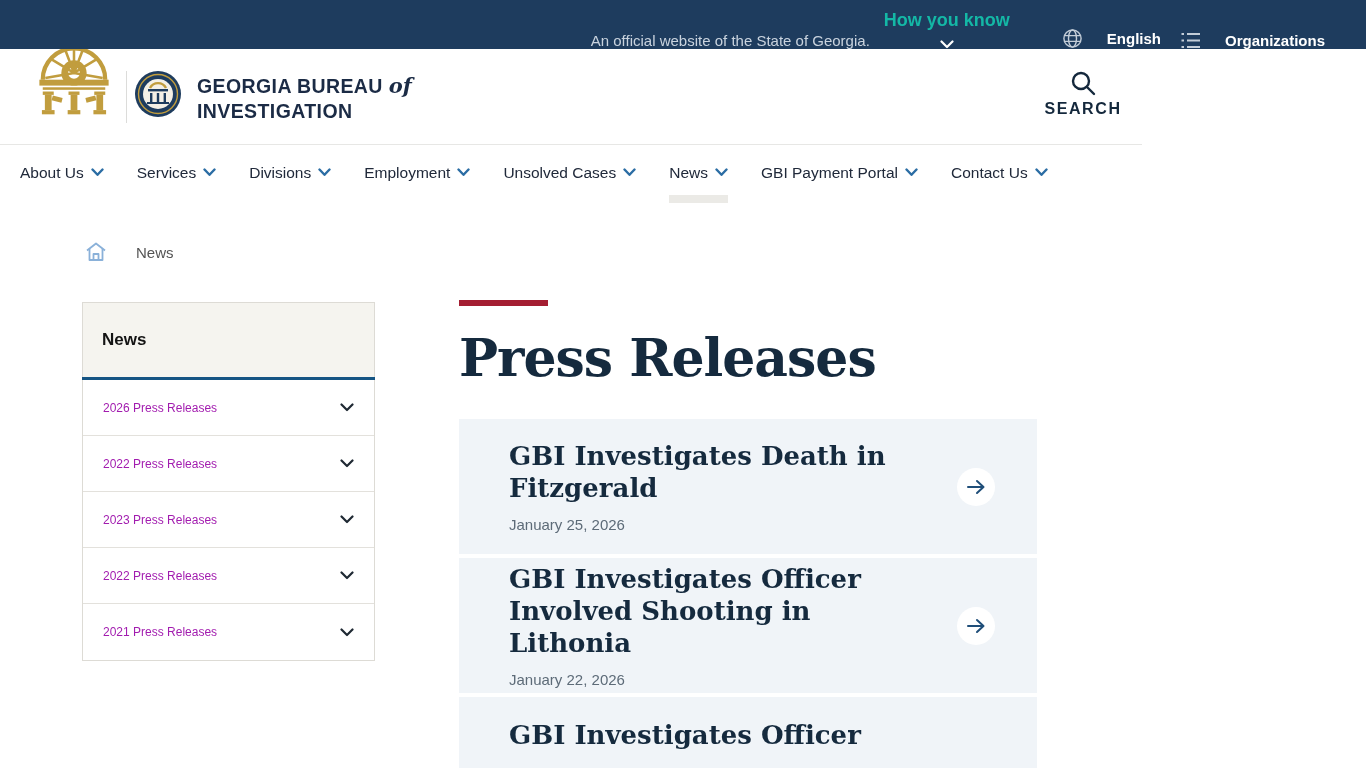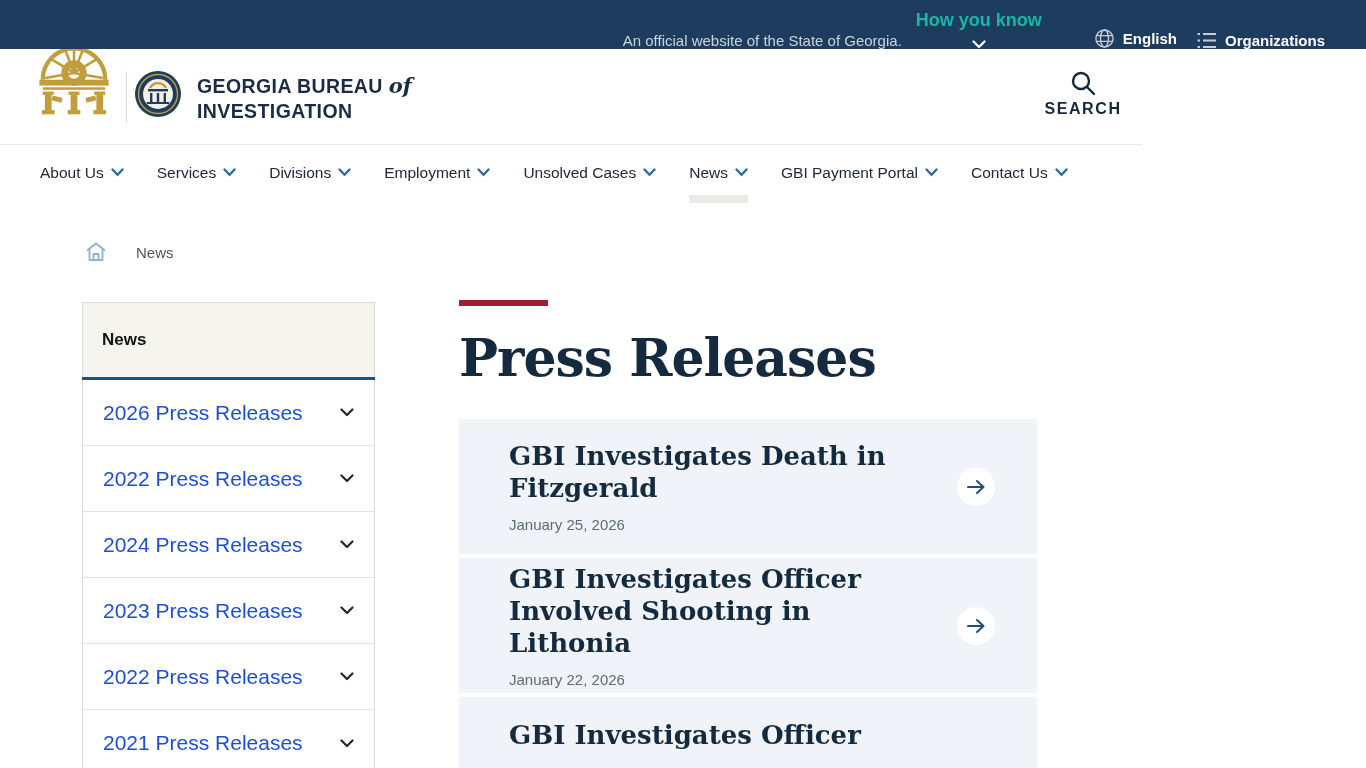--- a/index.html
+++ b/index.html
@@ -7,21 +7,21 @@
     font-family:"Liberation Sans","DejaVu Sans",sans-serif; }
   .page { position:relative; width:1366px; height:768px; background:#fff; }
 
   
   .topbar { position:absolute; left:0; top:0; width:1366px; height:49px;
     background:#1e3c5e; display:flex; align-items:flex-end; justify-content:flex-end;
     padding-right:41px; z-index:5; }
   .topbar .official { color:#c9d3de; font-size:15px; }
   .topbar .howknow { display:flex; align-items:center; gap:9px; margin-left:14px;
     color:#14b8a6; font-weight:bold; font-size:18px; cursor:pointer;flex-direction:column; }
-  .topbar .grp { display:flex; align-items:center; gap:8px; color:#fff;
+  .topbar .grp { display:flex; align-items:center; gap:24px; color:#fff;
     font-weight:bold; font-size:15px; cursor:pointer; }
   .topbar .grp.lang { margin-left:52px; }
   .topbar .grp.orgs { margin-left:20px; }
 
   
   .header { position:absolute; left:0; top:49px; width:1142px; height:96px;
     background:#fff; border-bottom:1px solid #e7e7e5; z-index:4; }
   .logo-circle { position:absolute; left:30px; top:-19px; width:88px; height:88px;
     border-radius:50%; background:#fff; display:flex; align-items:flex-end;
     justify-content:center; z-index:6; }
@@ -32,41 +32,41 @@
     font-size:19.5px; font-weight:bold; letter-spacing:.4px; line-height:25px; }
   .org-name .ofw { font-family:"DejaVu Serif",serif; font-style:italic;
     font-size:21px; text-transform:none; letter-spacing:0; }
   .search-btn { position:absolute; right:24px; top:20px; width:70px; height:60px;
     display:flex; flex-direction:column; align-items:center; gap:3px; cursor:pointer; }
   .search-btn .slabel { font-size:16px; font-weight:bold; letter-spacing:1.6px;
     color:#14283c; }
 
   
   .mainnav { position:absolute; left:0; top:145px; width:1366px; height:55px;
-    background:#fff; display:flex; align-items:stretch; padding-left:40px; }
+    background:#fff; display:flex; align-items:stretch; padding-left:20px; }
   .nav-item { position:relative; display:flex; align-items:center; gap:7px;
     margin-right:33px; font-size:15.5px; color:#20293a; cursor:pointer; white-space:nowrap; }
   .nav-item.active::after { content:""; position:absolute; left:0; right:0;
     bottom:-3px; height:8px; background:#ebeae6; }
 
   
   .breadcrumb { position:absolute; left:84px; top:240px; display:flex;
     align-items:center; gap:28px; }
   .breadcrumb .crumb { font-size:15px; color:#545454; }
 
   
   .sidebar { position:absolute; left:82px; top:302px; width:293px; }
   .sb-head { height:75px; background:#f5f4ef; border:1px solid #dddbd5;
     border-bottom:none; display:flex; align-items:center; padding-left:19px;
     font-size:17px; font-weight:bold; color:#141414; }
   .sb-rule { height:3px; background:#155483; }
   .sb-items { border:1px solid #dddbd5; border-top:none; }
-  .sb-item { height:66px; display:flex; align-items:center;
+  .sb-item { height:56px; display:flex; align-items:center;
     justify-content:space-between; padding:0 20px; border-bottom:1px solid #e3e1dc;
-    font-size:21px; color:#1d4ed8; cursor:pointer; background:#fff; }
+    font-size:12px; color:#a21caf; cursor:pointer; background:#fff; }
   .sb-item:last-child { border-bottom:none; }
 
   
   .main { position:absolute; left:459px; top:300px; width:578px; }
   .red-rule { width:89px; height:6px; background:#a41e32; }
   .page-title { margin-top:23px; font-family:"DejaVu Serif",serif; font-weight:bold;
     font-size:52px; letter-spacing:-1px; color:#152a3e; line-height:1.1; }
   .cards { margin-top:33px; }
   .card { background:#f0f4f8; height:135px; margin-bottom:4px; display:flex;
     align-items:center; justify-content:space-between;
@@ -231,26 +231,20 @@
             <path d="M1.5 1.5 L7 7 L12.5 1.5" fill="none" stroke="#1f2933" stroke-width="2.2" stroke-linecap="round" stroke-linejoin="round"></path>
           </svg>
       </div>
       <div class="sb-item">
         <span>2022 Press Releases</span>
         <svg width="14" height="9" viewBox="0 0 14 9">
             <path d="M1.5 1.5 L7 7 L12.5 1.5" fill="none" stroke="#1f2933" stroke-width="2.2" stroke-linecap="round" stroke-linejoin="round"></path>
           </svg>
       </div>
       <div class="sb-item">
-        <span>2024 Press Releases</span>
-        <svg width="14" height="9" viewBox="0 0 14 9">
-            <path d="M1.5 1.5 L7 7 L12.5 1.5" fill="none" stroke="#1f2933" stroke-width="2.2" stroke-linecap="round" stroke-linejoin="round"></path>
-          </svg>
-      </div>
-      <div class="sb-item">
         <span>2023 Press Releases</span>
         <svg width="14" height="9" viewBox="0 0 14 9">
             <path d="M1.5 1.5 L7 7 L12.5 1.5" fill="none" stroke="#1f2933" stroke-width="2.2" stroke-linecap="round" stroke-linejoin="round"></path>
           </svg>
       </div>
       <div class="sb-item">
         <span>2022 Press Releases</span>
         <svg width="14" height="9" viewBox="0 0 14 9">
             <path d="M1.5 1.5 L7 7 L12.5 1.5" fill="none" stroke="#1f2933" stroke-width="2.2" stroke-linecap="round" stroke-linejoin="round"></path>
           </svg>

